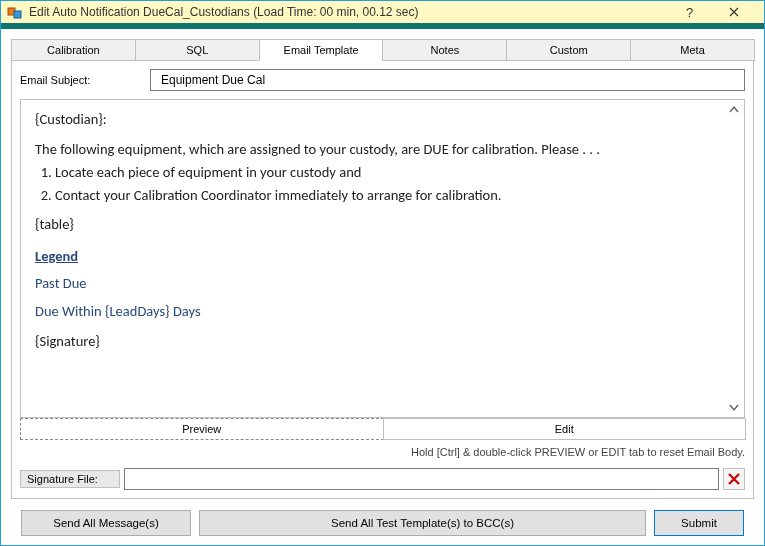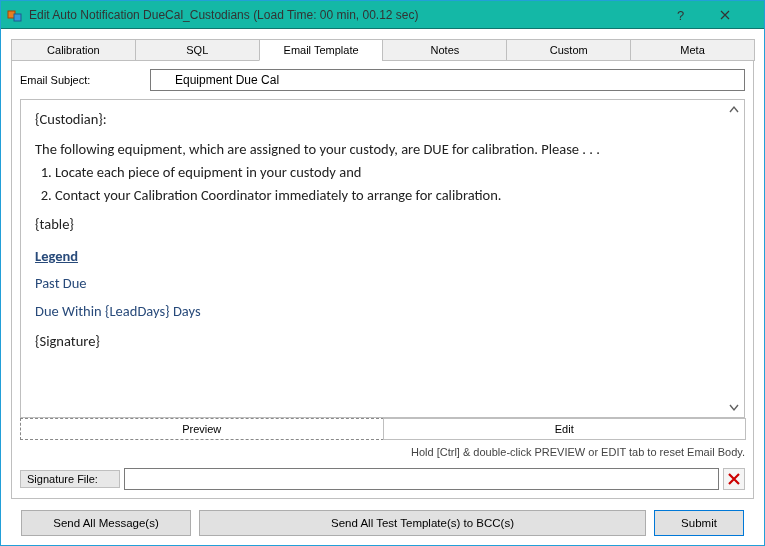--- a/index.html
+++ b/index.html
@@ -1,29 +1,29 @@
 <!DOCTYPE html>
 <html><head>
 <meta charset="utf-8">
 <style>
   * { box-sizing: border-box; }
   body { margin:0; padding:0; background:#fff; font-family:"Segoe UI", Tahoma, sans-serif; font-size:12px; color:#000; }
   .window { width:765px; height:546px; border:1px solid #229fd8; background:#fff; display:flex; flex-direction:column; }
-  .titlebar { height:28px; background:#14b8a6; display:flex; align-items:center; padding:0 17px 0 6px; border-bottom:1px solid #0f766e; }
+  .titlebar { height:28px; background:#fef9c3; display:flex; align-items:center; padding:0 8px 0 6px; border-bottom:6px solid #0f766e; }
   .app-icon { width:16px; height:16px; margin-right:6px; display:flex; align-items:center; justify-content:center; }
   .title-text { flex:1; font-size:12px; color:#333; }
   .win-btn { width:45px; height:28px; display:flex; align-items:center; justify-content:center; cursor:pointer; }
   .client { flex:1; padding:10px 10px 0 10px; display:flex; flex-direction:column; position:relative; }
   .tabs { display:flex; height:22px; }
   .tab { flex:1; border:1px solid #bfbfbf; border-bottom:1px solid #bfbfbf; background:#f0f0f0; display:flex; align-items:center; justify-content:center; font-size:11px; cursor:pointer; margin-right:-1px; }
   .tab.active { background:#fff; border-bottom:1px solid #fff; }
   .tab-body { border:1px solid #bfbfbf; border-top:none; padding:8px 8px 0 8px; display:flex; flex-direction:column; flex:1; }
   .row-subject { display:flex; align-items:center; margin-bottom:8px; }
   .row-subject label { width:130px; font-size:11px; }
-  .txt { flex:1; height:22px; border:1px solid #7a7a7a; padding:2px 24px; font-size:12px; background:#fff; }
+  .txt { flex:1; height:22px; border:1px solid #7a7a7a; padding:2px 10px; font-size:12px; background:#fff; }
   .editor-wrap { position:relative; flex:1; border:1px solid #bfbfbf; background:#fff; margin-bottom:0; }
   .editor { position:absolute; inset:0; padding:10px 22px 4px 14px; font-family:Calibri, "Segoe UI", sans-serif; font-size:14.5px; color:#333; overflow:hidden; line-height:1.35; }
   .editor .dark { color:#222; }
   .editor .blue { color:#284a7a; }
   .editor .list { padding-left:20px; margin:4px 0 2px 0; }
   .editor .list li { margin:3px 0; }
   .legend { font-weight:bold; text-decoration:underline; color:#284a7a; }
   .scrollup, .scrolldown { position:absolute; right:2px; width:16px; height:16px; display:flex; align-items:center; justify-content:center; color:#606060; font-size:10px; cursor:pointer; }
   .scrollup { top:2px; }
   .scrolldown { bottom:2px; }

